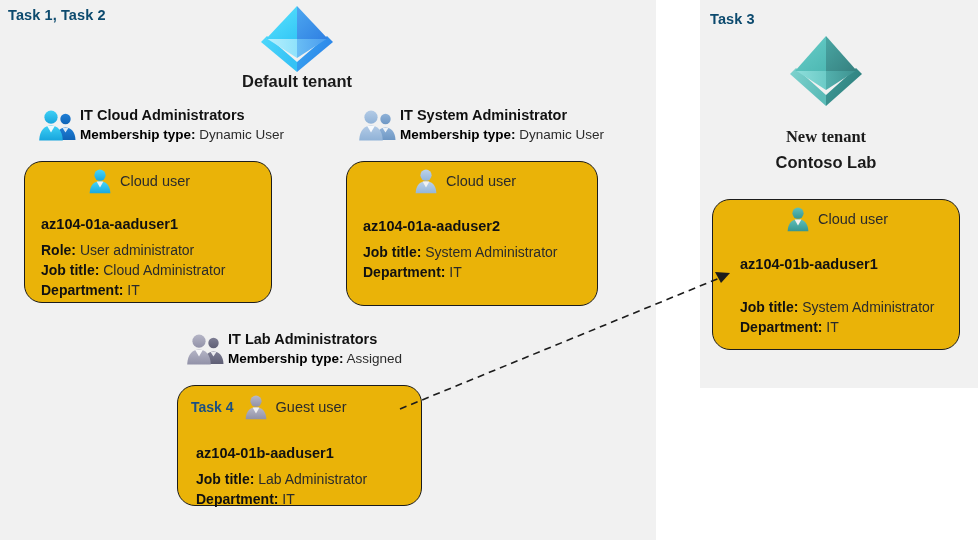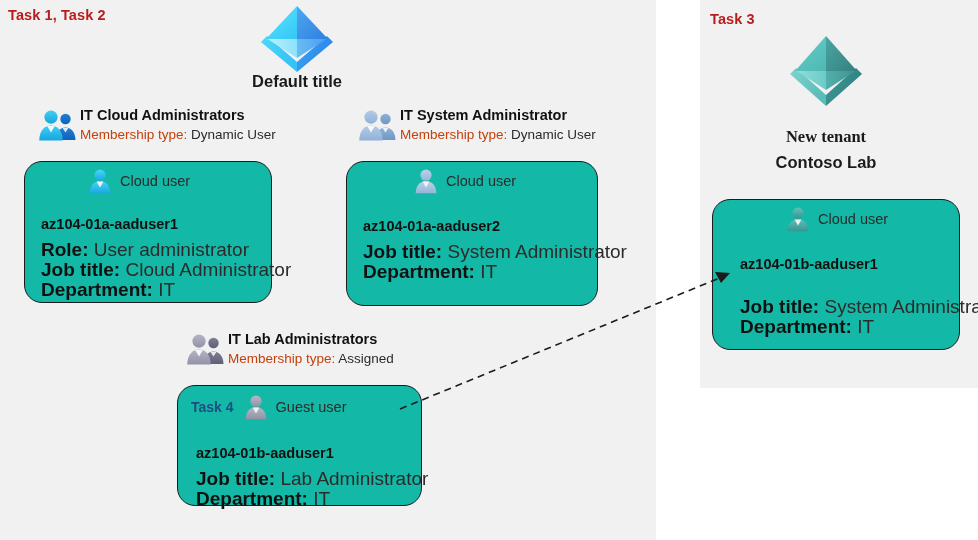--- a/index.html
+++ b/index.html
@@ -21,21 +21,21 @@
     position: absolute;
     background: #f1f1f1;
   }
   #panel-left  { left: 0px;   top: 0px; width: 656px; height: 540px; }
   #panel-right { left: 700px; top: 0px; width: 278px; height: 388px; }
 
   .task-label {
     position: absolute;
     font-size: 14.5px;
     font-weight: bold;
-    color: #b91c1c;
+    color: #0c4a6e;
     letter-spacing: 0.1px;
     white-space: nowrap;
     text-align: center;
   }
   #task-label-1 { left: 8px;   top: 7px; }
   #task-label-3 { left: 710px; top: 11px; }
 
   
   .tenant-icon {
     position: absolute;
@@ -76,28 +76,28 @@
     font-weight: bold;
     color: #111111;
     line-height: 19px;
   }
   .group-meta {
     font-size: 13.5px;
     color: #2b2b2b;
     line-height: 20px;
     white-space: nowrap;
   }
-  .group-meta b { color: #c2410c; font-weight: normal; }
+  .group-meta b { color: #000000; font-weight: bold; }
 
   
   .card {
     position: absolute;
     border: 1.4px solid #1c1c1c;
     border-radius: 18px;
-    background: #14b8a6;
+    background: #eab308;
     box-sizing: border-box;
   }
   .card-head {
     position: absolute;
     display: flex;
     align-items: center;
     white-space: nowrap;
   }
   .card-task {
     font-size: 14px;
@@ -119,21 +119,21 @@
   .card-username {
     position: absolute;
     font-size: 14.5px;
     font-weight: bold;
     color: #111111;
     white-space: nowrap;
     margin-top: 15px;
   }
   .card-attrs {
     position: absolute;
-    font-size: 19px;
+    font-size: 14px;
     color: #2b2b2b;
     line-height: 20px;
     white-space: nowrap;
   }
   .card-attrs div { white-space: nowrap; }
   .card-attrs b { color: #111111; font-weight: bold; }
 
   
   #connector {
     position: absolute;
@@ -187,21 +187,21 @@
       <polygon points="42,70 6,40 12,34 42,60" fill="url(#tBaseL1)"></polygon>
       <polygon points="42,70 78,40 72,34 42,60" fill="url(#tBaseR1)"></polygon>
 
       <polygon points="42,56 11,36 42,36" fill="url(#tInL1)"></polygon>
       <polygon points="42,56 73,36 42,36" fill="url(#tInR1)"></polygon>
 
       <polygon points="42,4 11,37 42,37" fill="url(#tTopL1)"></polygon>
       <polygon points="42,4 73,37 42,37" fill="url(#tTopR1)"></polygon>
     </svg>
   </div>
-  <div class="tenant-title" style="left:177px; top:72px; width:240px;">Default title</div>
+  <div class="tenant-title" style="left:177px; top:72px; width:240px;">Default tenant</div>
 
   <div class="tenant-icon" style="left:784px; top:28px; width:84px; height:80px;">
     <svg viewBox="0 0 84 80" xmlns="http://www.w3.org/2000/svg">
       <defs>
         <linearGradient id="tBaseL2" x1="0" y1="0" x2="1" y2="0.4">
           <stop offset="0" stop-color="#7fd3cf"></stop>
             <stop offset="1" stop-color="#5cbcb8"></stop>
         </linearGradient>
         <linearGradient id="tBaseR2" x1="0" y1="0" x2="1" y2="0.5">
           <stop offset="0" stop-color="#3f9b98"></stop>

